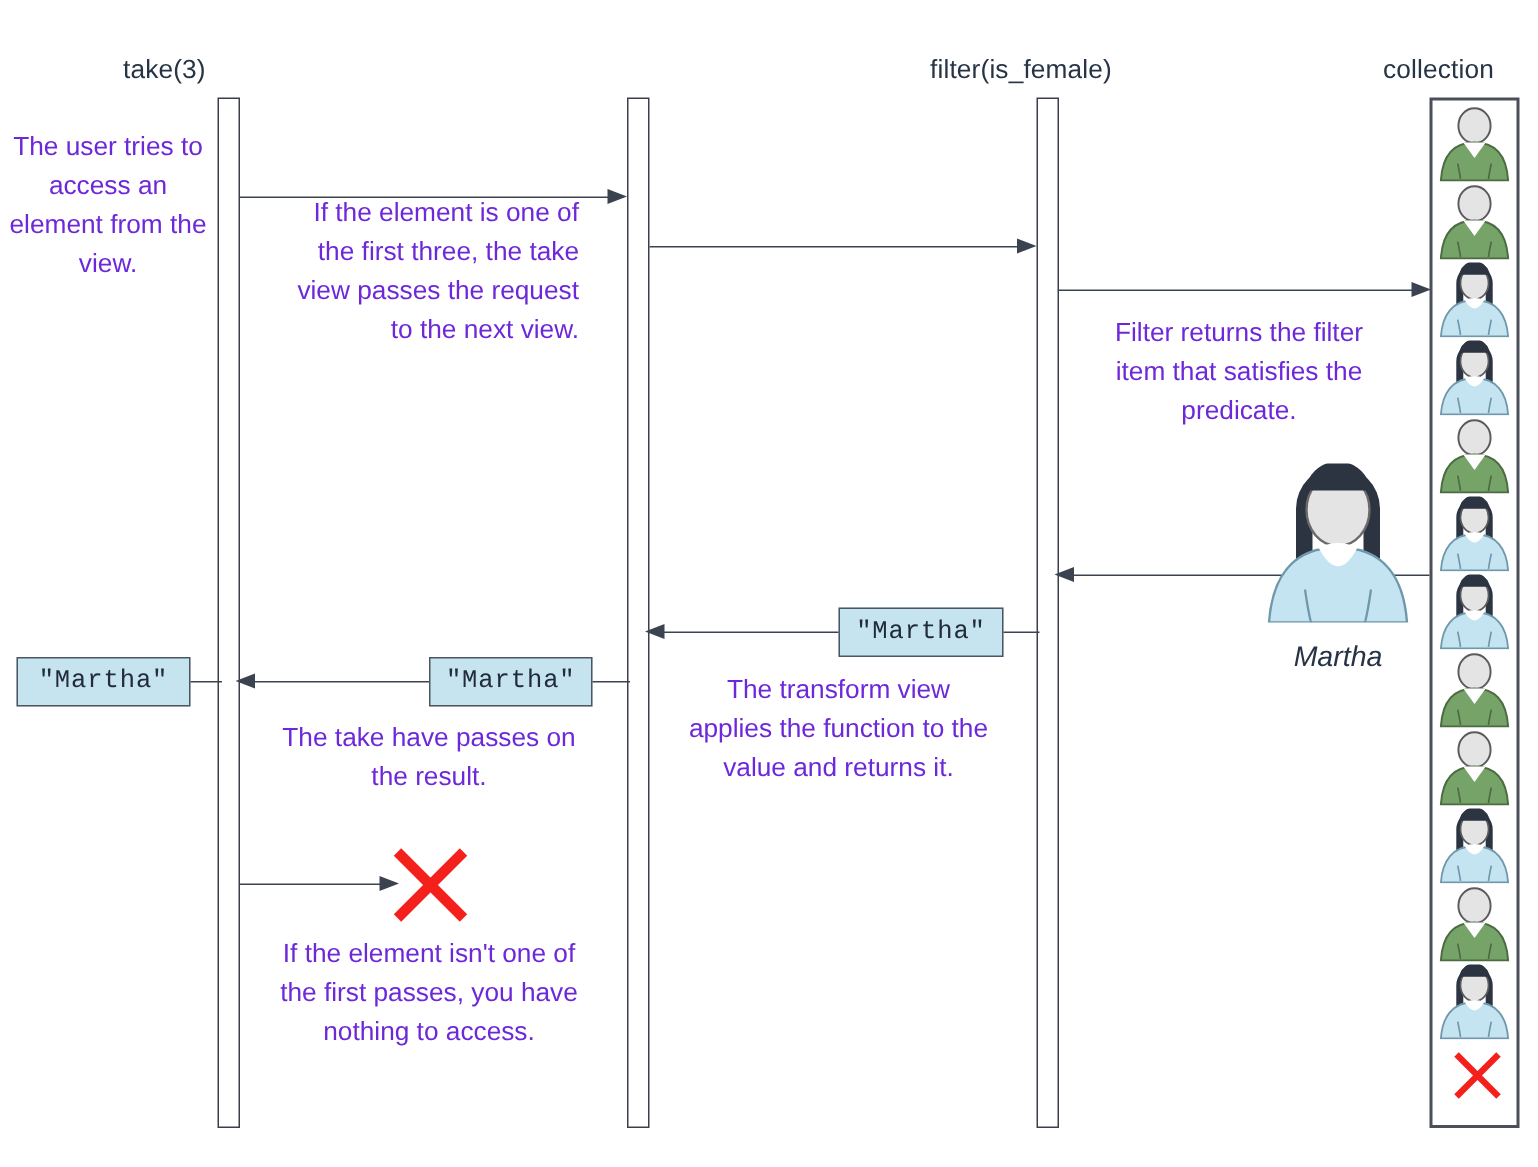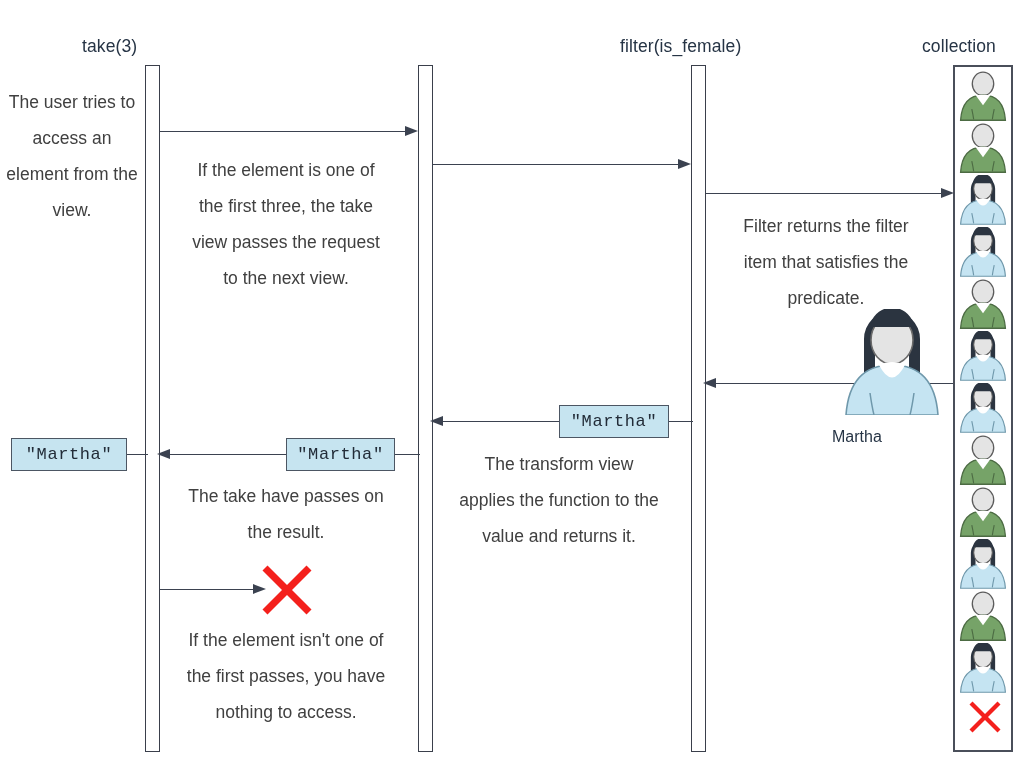--- a/index.html
+++ b/index.html
@@ -27,22 +27,22 @@
   .lifeline {
     position: absolute;
     width: 15px;
     background: #ffffff;
     border: 1.6px solid #3a3f4b;
     box-sizing: border-box;
   }
   .note {
     position: absolute;
     font-size: 17.5px;
-    line-height: 36px;
-    color: #404040;
+    line-height: 26px;
+    color: #6d28d9;
     text-align: center;
   }
   .value-box {
     position: absolute;
     background: #c6e4f0;
     border: 1.7px solid #4c5663;
     box-sizing: border-box;
     font-family: "Liberation Mono", monospace;
     font-size: 17px;
     color: #222c38;
@@ -83,23 +83,25 @@
     left: 0;
     width: 100%;
   }
   .person svg { display: block; width: 100%; height: 100%; }
   .big-x, .mini-x { position: absolute; }
   .big-x svg, .mini-x svg { display: block; width: 100%; height: 100%; }
   .martha-figure { position: absolute; }
   .martha-figure svg { display: block; width: 100%; height: 100%; }
   .martha-caption {
     position: absolute;
-    font-size: 16px;
+    font-size: 19px;
     color: #263445;
+    text-align: center;
     width: 120px;
+    font-style: italic;
   }
 </style>
 </head>
 <body>
 
 <div id="canvas">
 
   <div class="col-title" style="left:82px; top:36px; width:150px;">take(3)</div>
   <div class="col-title" style="left:620px; top:36px; width:160px;">filter(is_female)</div>
   <div class="col-title" style="left:922px; top:36px; width:120px;">collection</div>
@@ -296,21 +298,21 @@
       <path d="M56 56 C24 56 12 78 10 106 L102 106 C100 78 88 56 56 56 Z" fill="#c5e4f2" stroke="#6f98ab" stroke-width="1.6"></path>
       <path d="M43 56 q13 25 26 0 q-13 -6 -26 0 Z" fill="#ffffff"></path>
       <path d="M34 84 q2 14 4 22" fill="none" stroke="#6f98ab" stroke-width="1.5"></path>
       <path d="M78 84 q-2 14 -4 22" fill="none" stroke="#6f98ab" stroke-width="1.5"></path>
     </svg>
   </div>
   <div class="martha-caption" style="left:832px; top:428px;">Martha</div>
 
   <div class="note" style="left:4px; top:84px; width:136px;">The user tries to access an element from the view.</div>
 
-  <div class="note" style="left:186px; top:152px; width:200px;">If the element is one of the first three, the take view passes the request to the next view.</div>
+  <div class="note" style="left:186px; top:128px; width:200px;text-align:right;">If the element is one of the first three, the take view passes the request to the next view.</div>
 
 
   <div class="note" style="left:726px; top:208px; width:200px;">Filter returns the filter item that satisfies the predicate.</div>
 
   <div class="note" style="left:458px; top:446px; width:202px;">The transform view applies the function to the value and returns it.</div>
 
   <div class="note" style="left:186px; top:478px; width:200px;">The take have passes on the result.</div>
 
   <div class="note" style="left:186px; top:622px; width:200px;">If the element isn't one of the first passes, you have nothing to access.</div>
 

